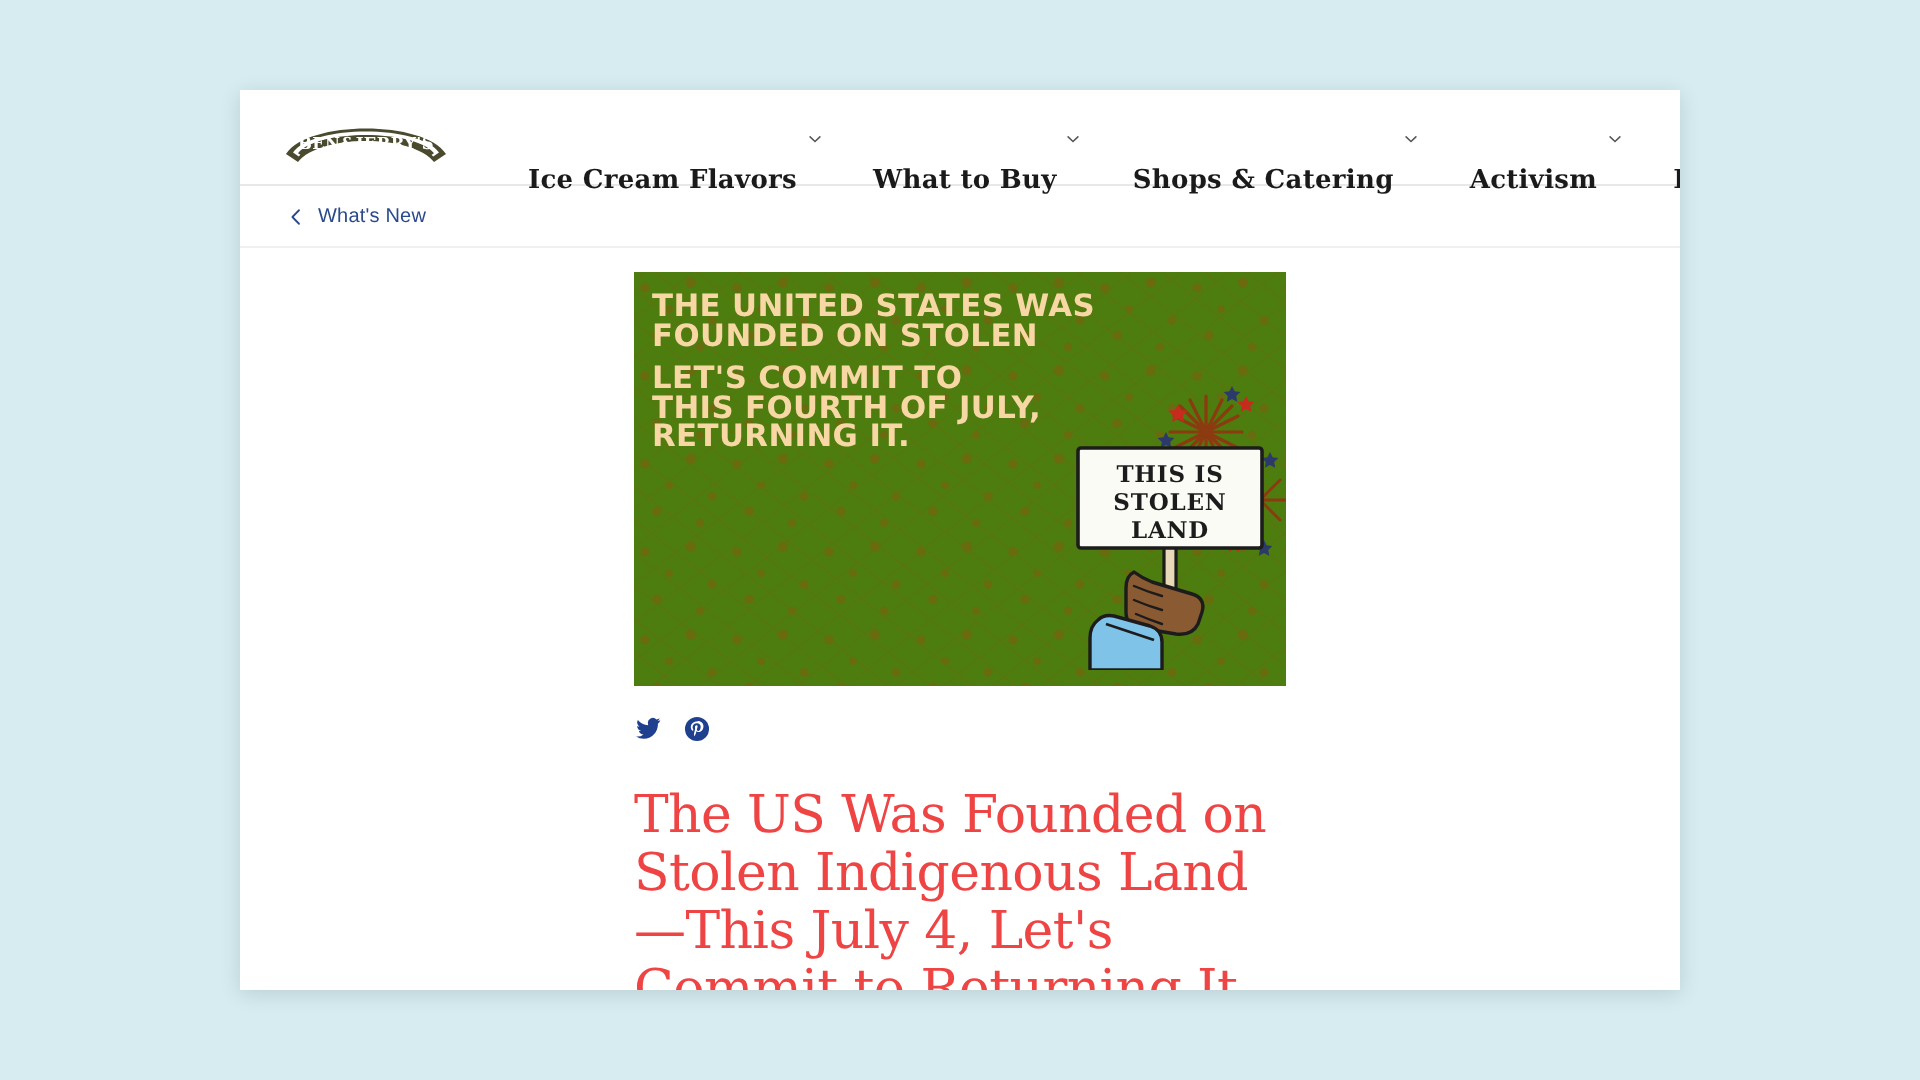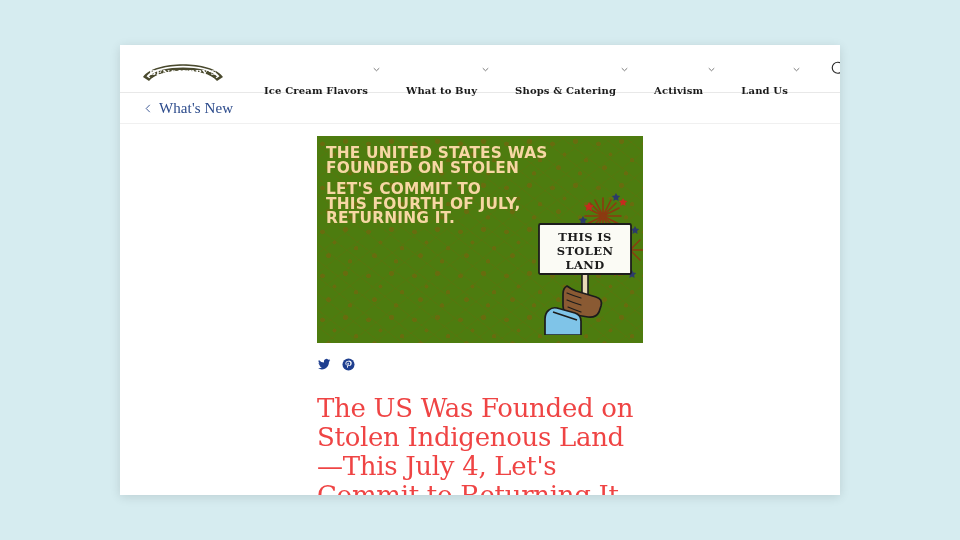--- a/index.html
+++ b/index.html
@@ -60,21 +60,21 @@
   }
   .nav-item {
     display: flex;
     align-items: center;
     gap: 5px;
     cursor: pointer;
     white-space: nowrap;
   }
   .nav-label {
     font-family: "DejaVu Serif", serif;
-    font-size: 10px;
+    font-size: 13px;
     font-weight: bold;
     color: #1a1a1a;
     letter-spacing: 0.15px;
     margin-top: 43px;
   }
   .chev {
     width: 7px;
     height: 7px;
     flex: 0 0 auto;
     position: relative;
@@ -107,22 +107,22 @@
   }
   .breadcrumb {
     display: flex;
     align-items: center;
     gap: 7px;
     cursor: pointer;
   }
   .bc-chev { width: 8px; height: 9px; flex: 0 0 auto; }
   .bc-chev svg { display: block; width: 100%; height: 100%; }
   .bc-label {
-    font-family: Liberation Serif, serif;
-    font-size: 15px;
+    font-family: Liberation Sans, sans-serif;
+    font-size: 10px;
     color: #2b4a8b;
     letter-spacing: 0.1px;
   }
 
   
   .article {
     padding: 12px 0 0 0;
   }
 
   .hero-wrap {

